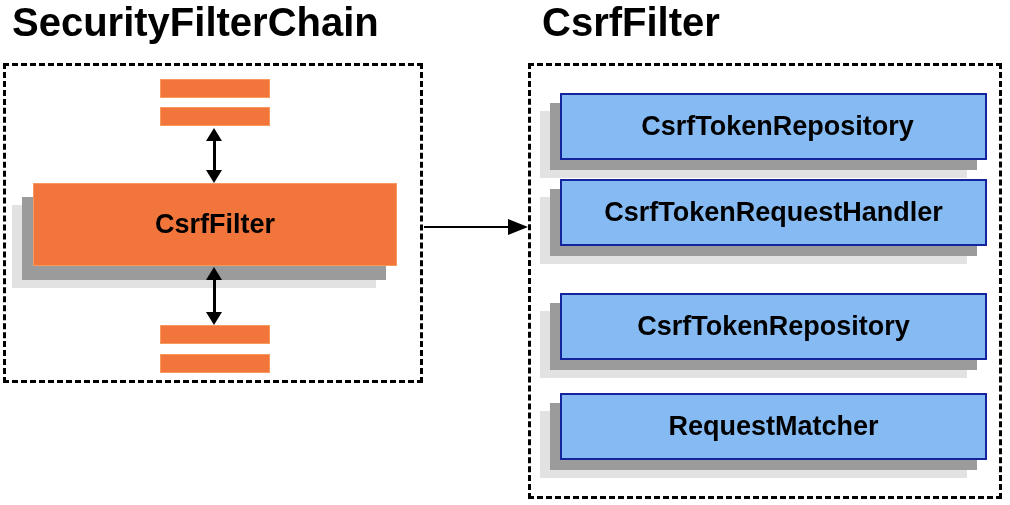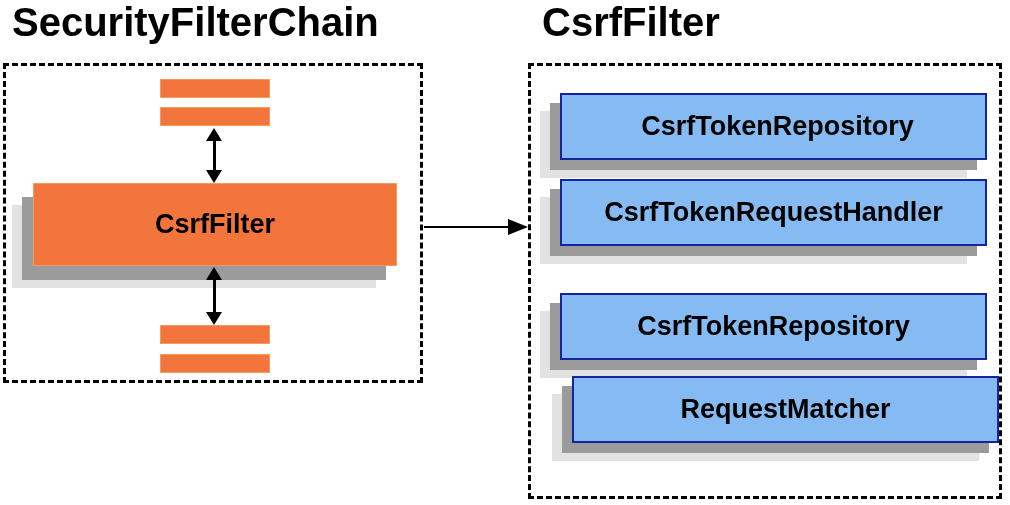--- a/index.html
+++ b/index.html
@@ -90,21 +90,21 @@
     position:absolute;left:29px;width:427px;height:67px;
     background:var(--blue-fill);
     border:2px solid var(--blue-border);box-sizing:border-box;
     box-shadow:-10px 10px 0 var(--shadow-dark), -20px 18px 0 var(--shadow-light);
     display:flex;align-items:center;justify-content:center;
     font-size:27px;font-weight:bold;white-space:nowrap;
   }
   .item1{top:27px;padding-left:8px;}
   .item2{top:113px;}
   .item3{top:227px;}
-  .item4{top:310px;margin-left:12px;}
+  .item4{top:327px;}
 </style>
 </head>
 <body>
 
 <div class="canvas">
 
   <div class="title title-left">SecurityFilterChain</div>
 
   <div class="title title-right">CsrfFilter</div>
 

